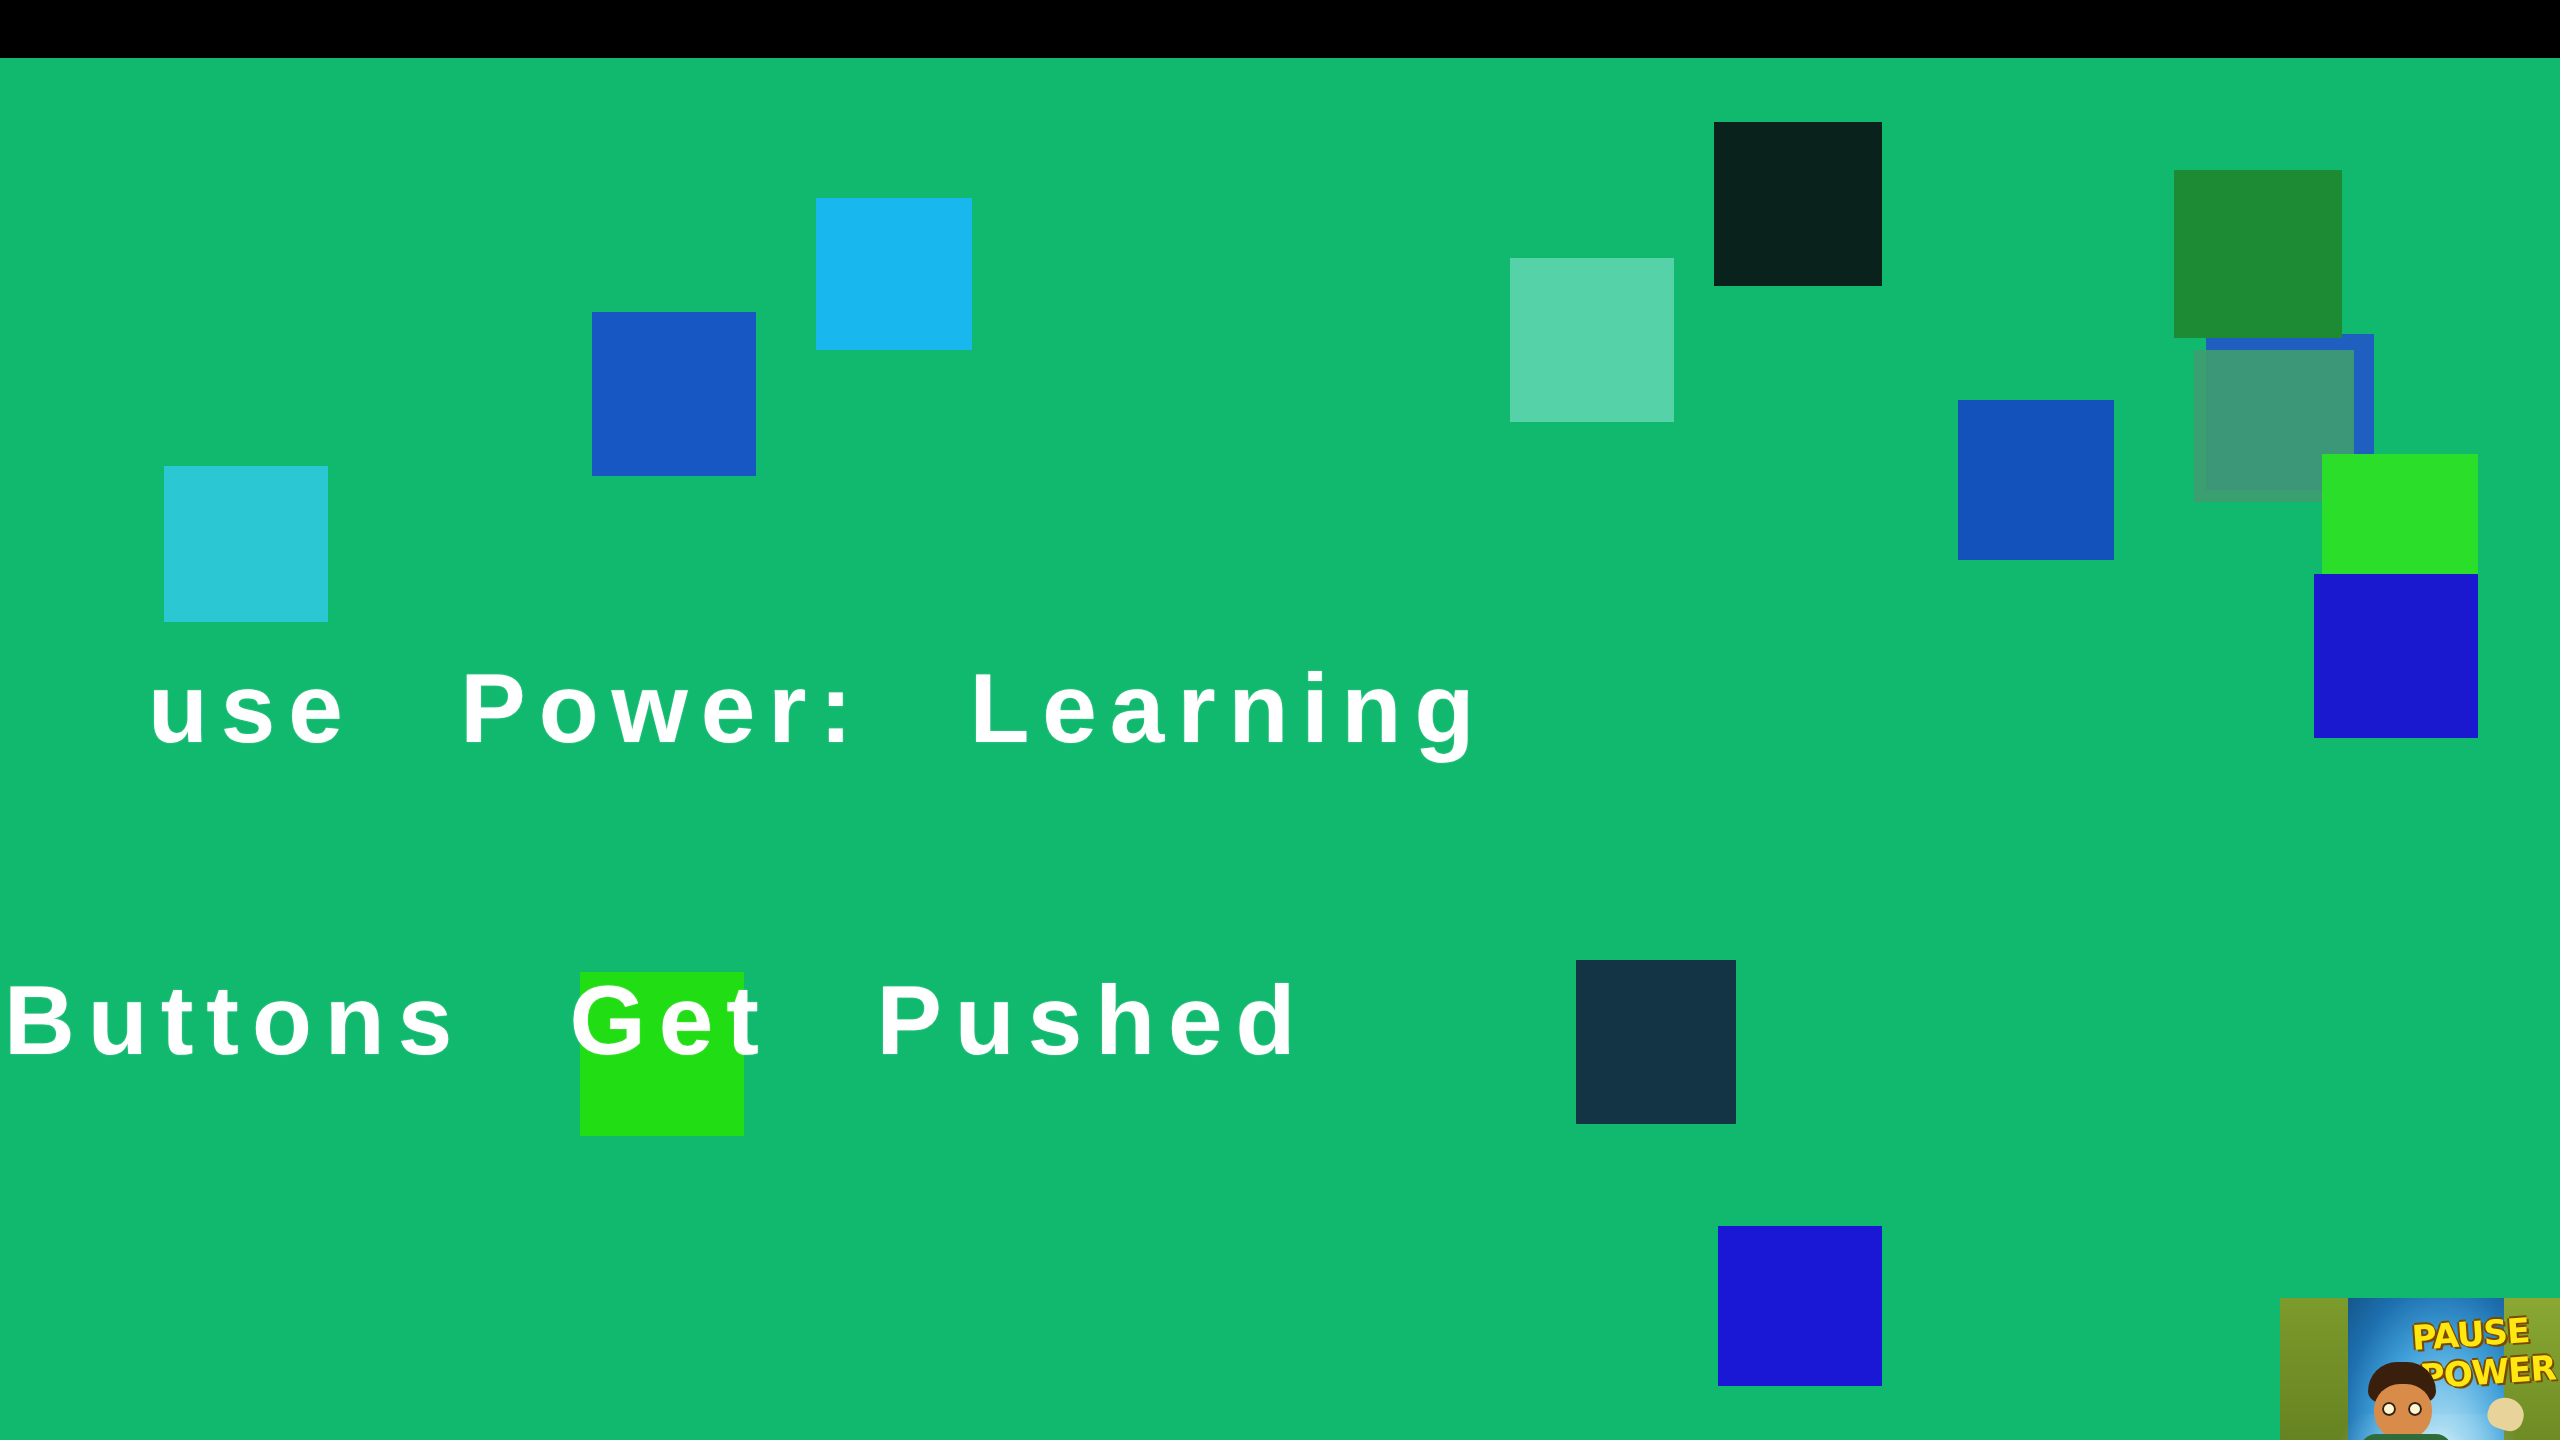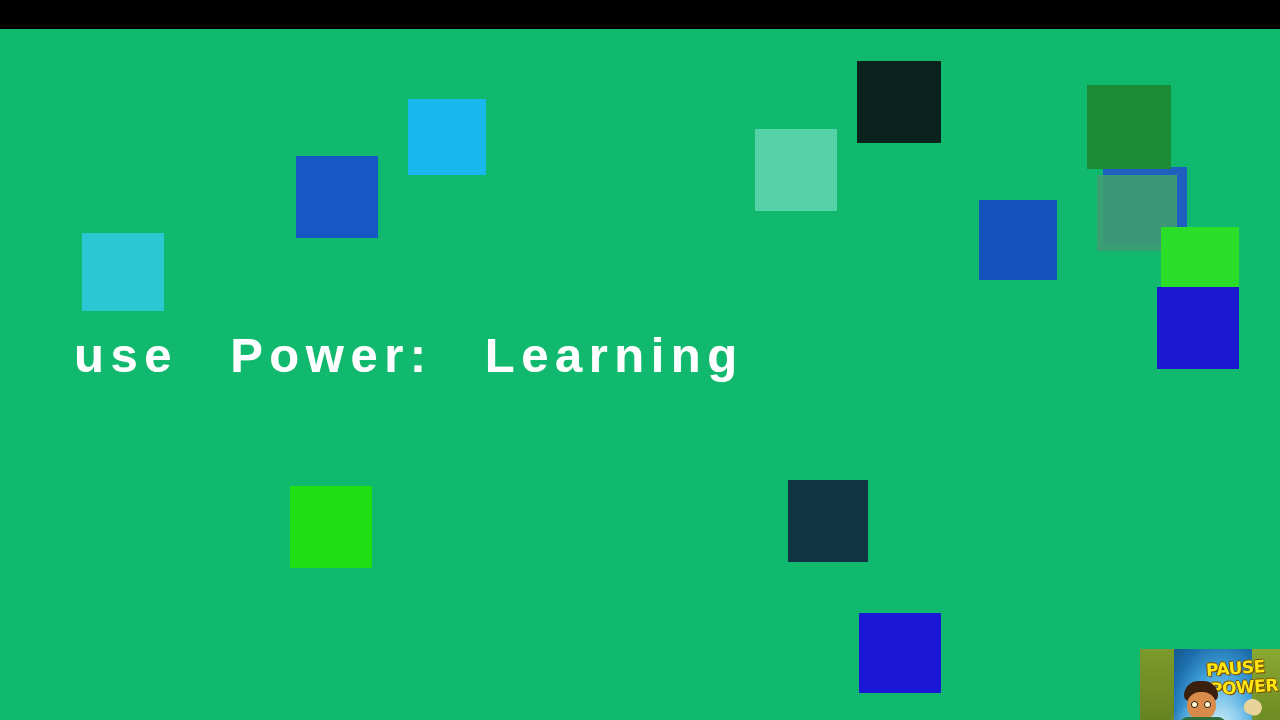--- a/index.html
+++ b/index.html
@@ -155,20 +155,21 @@
     <span class="sq" style="left:979px;top:171px;width:78px;height:80px;background:#1352bb;z-index:20;"></span>
     <span class="sq" style="left:1161px;top:198px;width:78px;height:62px;background:#2ade2a;z-index:24;"></span>
     <span class="sq" style="left:1157px;top:258px;width:82px;height:82px;background:#1a19cf;z-index:25;"></span>
     <span class="sq" style="left:290px;top:457px;width:82px;height:82px;background:#21dd13;z-index:20;"></span>
     <span class="sq" style="left:788px;top:451px;width:80px;height:82px;background:#123445;z-index:20;"></span>
     <span class="sq" style="left:859px;top:584px;width:82px;height:80px;background:#1a18d4;z-index:20;"></span>
   </div>
 
   <div id="title-block">
     <span class="tline l1">use  Power:  Learning</span>
+    <span class="tline l3">Buttons  Get  Pushed</span>
     
   </div>
 
   <div id="book-cover">
     <div id="cover-bg-left"></div>
     <div id="cover-bg-right"></div>
     <div id="cover-splash"></div>
     <div id="cover-boy">
       <span class="hair"></span>
       <span class="face"></span>

